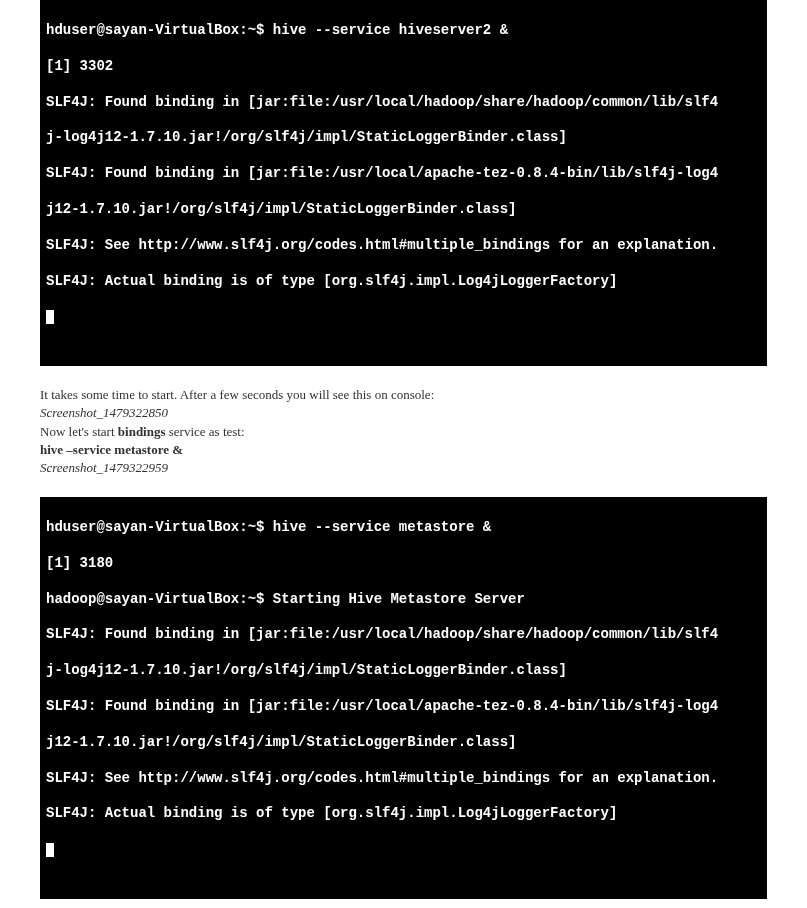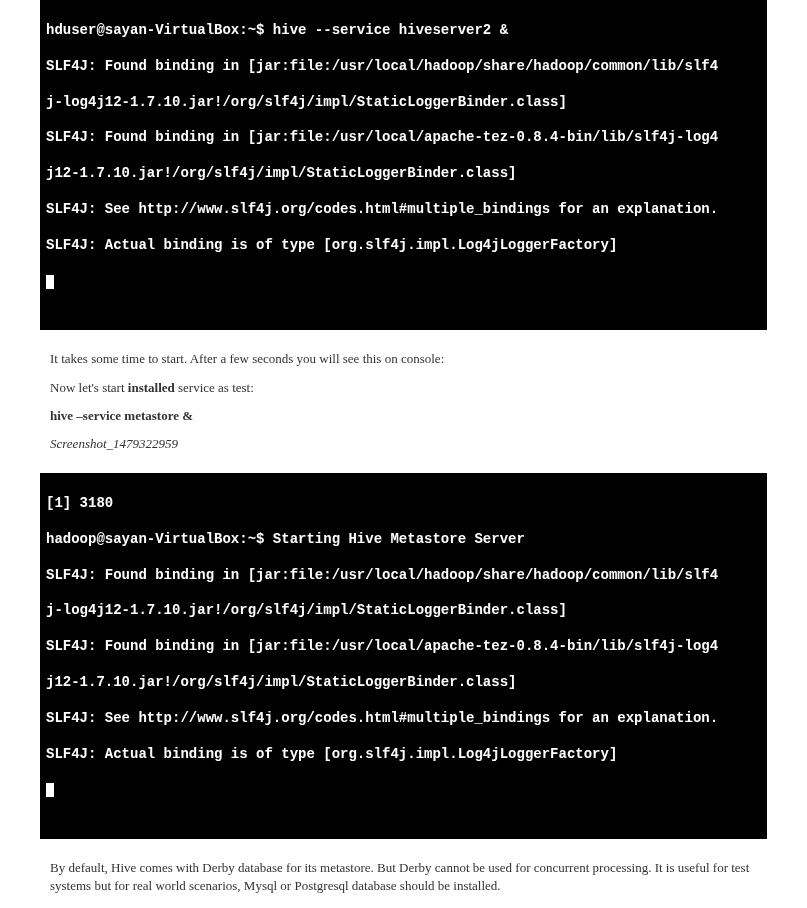--- a/index.html
+++ b/index.html
@@ -31,56 +31,59 @@
   .cursor {
     display: inline-block;
     width: 8px;
     height: 14px;
     background: #fff;
     vertical-align: text-bottom;
   }
   .body-text {
     margin: 20px 0;
   }
-  .body-text p { margin: 10px; }
+  .body-text p { margin: 0; }
   .screenshot-label {
     font-style: italic;
     margin: 14px 0 18px 0;
   }
   .bold { font-weight: bold; }
   .para-start {
     margin-top: 14px;
   }
 </style>
 </head>
 <body>
 
 <div class="page">
 
   <div class="terminal">
 <span class="line">hduser@sayan-VirtualBox:~$ hive --service hiveserver2 &amp;</span>
+<span class="line">[1] 3302</span>
 <span class="line">SLF4J: Found binding in [jar:file:/usr/local/hadoop/share/hadoop/common/lib/slf4</span>
 <span class="line">j-log4j12-1.7.10.jar!/org/slf4j/impl/StaticLoggerBinder.class]</span>
 <span class="line">SLF4J: Found binding in [jar:file:/usr/local/apache-tez-0.8.4-bin/lib/slf4j-log4</span>
 <span class="line">j12-1.7.10.jar!/org/slf4j/impl/StaticLoggerBinder.class]</span>
 <span class="line">SLF4J: See http://www.slf4j.org/codes.html#multiple_bindings for an explanation.</span>
 <span class="line">SLF4J: Actual binding is of type [org.slf4j.impl.Log4jLoggerFactory]</span>
 <span class="line"><span class="cursor"></span></span>
   </div>
 
   <div class="body-text">
     <p>It takes some time to start. After a few seconds you will see this on console:</p>
+    <p class="screenshot-label">Screenshot_1479322850</p>
     <p>
-      <span>Now let's start </span><span class="bold">installed</span><span> service as test:</span>
+      <span>Now let's start </span><span class="bold">bindings</span><span> service as test:</span>
     </p>
     <p class="bold para-start">hive –service metastore &amp;</p>
     <p class="screenshot-label">Screenshot_1479322959</p>
   </div>
 
   <div class="terminal">
+<span class="line">hduser@sayan-VirtualBox:~$ hive --service metastore &amp;</span>
 <span class="line">[1] 3180</span>
 <span class="line">hadoop@sayan-VirtualBox:~$ Starting Hive Metastore Server</span>
 <span class="line">SLF4J: Found binding in [jar:file:/usr/local/hadoop/share/hadoop/common/lib/slf4</span>
 <span class="line">j-log4j12-1.7.10.jar!/org/slf4j/impl/StaticLoggerBinder.class]</span>
 <span class="line">SLF4J: Found binding in [jar:file:/usr/local/apache-tez-0.8.4-bin/lib/slf4j-log4</span>
 <span class="line">j12-1.7.10.jar!/org/slf4j/impl/StaticLoggerBinder.class]</span>
 <span class="line">SLF4J: See http://www.slf4j.org/codes.html#multiple_bindings for an explanation.</span>
 <span class="line">SLF4J: Actual binding is of type [org.slf4j.impl.Log4jLoggerFactory]</span>
 <span class="line"><span class="cursor"></span></span>
   </div>

